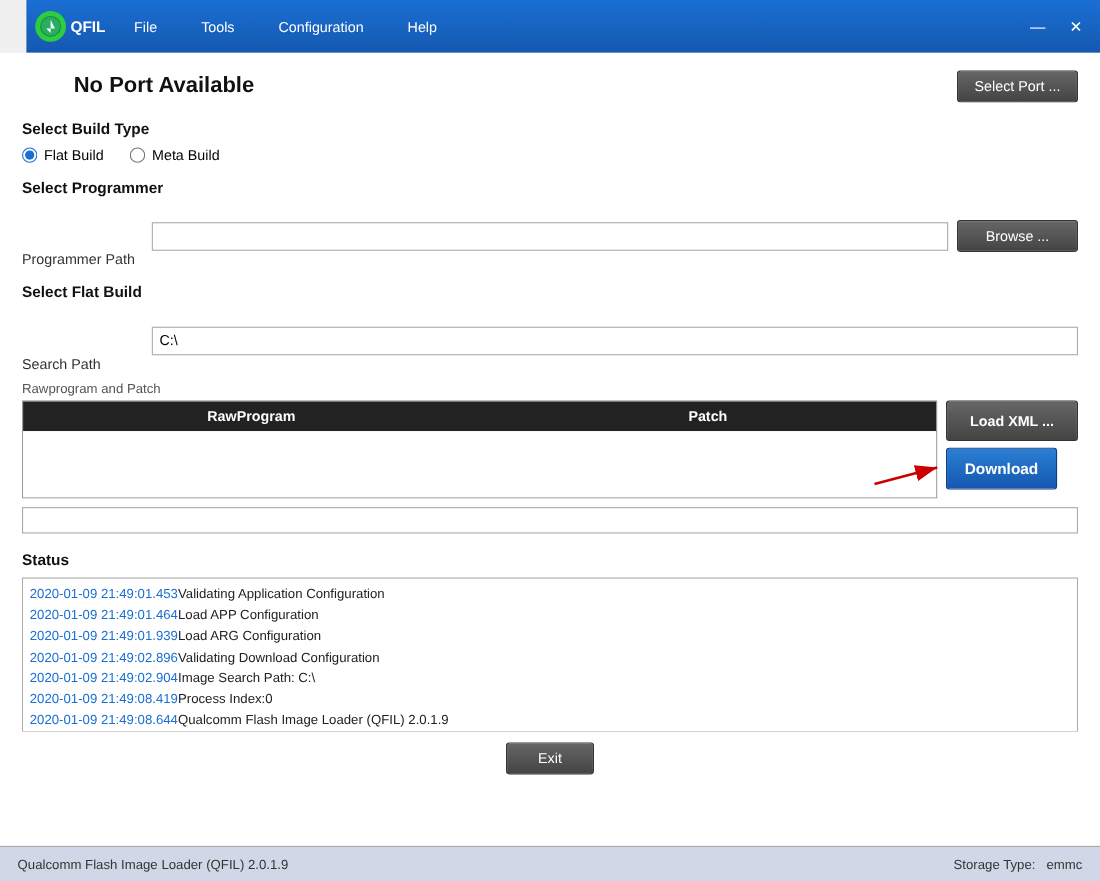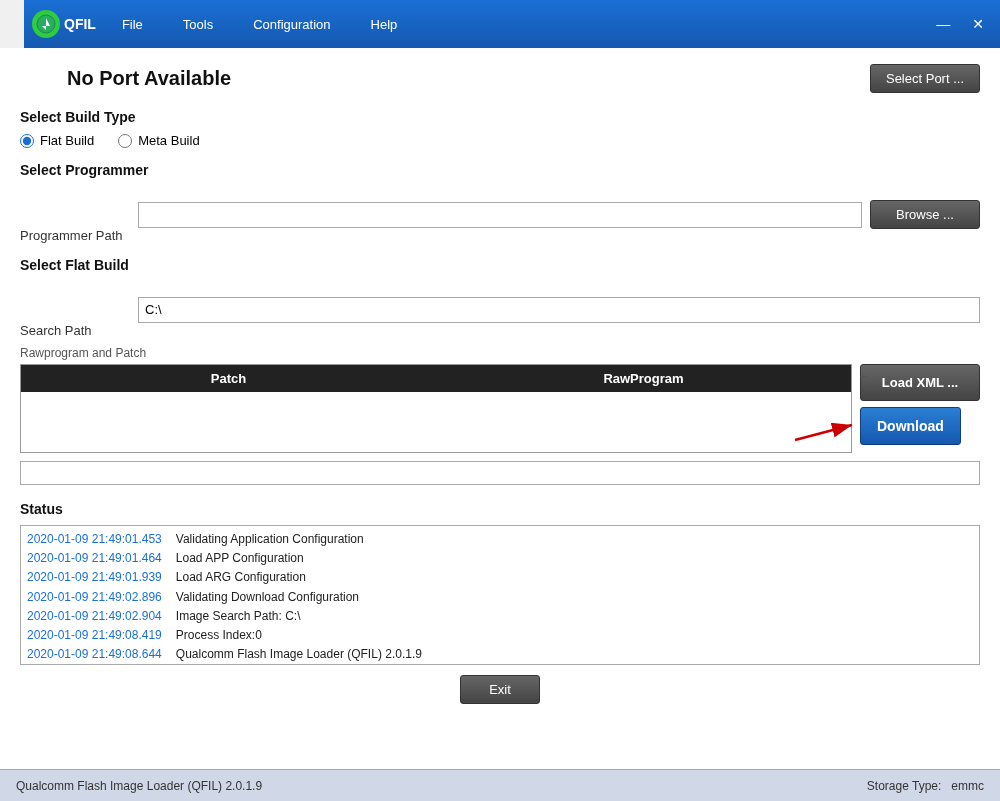--- a/index.html
+++ b/index.html
@@ -231,21 +231,21 @@
       border: 1px solid #aaa;
       height: 140px;
       overflow-y: auto;
       background: white;
       padding: 4px 6px;
       font-size: 12px;
       position: relative;
     }
     .log-entry {
       display: flex;
-      gap: 14px;
+      gap: 0;
       line-height: 1.6;
     }
     .log-timestamp {
       color: #1a6fd4;
       white-space: nowrap;
       font-size: 12px;
     }
     .log-timestamp.blue { color: #1a6fd4; }
     .log-message {
       color: #222;
@@ -330,22 +330,22 @@
   <div class="field-row">
     <span class="field-label">Search Path</span>
     <input class="field-input" type="text" value="C:\" style="">
   </div>
   <div class="sub-label" style="margin-top:8px;">Rawprogram and Patch</div>
 
   <div class="table-with-buttons">
     <div class="table-wrapper">
       <div class="rawprogram-table-container">
         <div class="table-header-row">
+          <div class="table-header-cell">RawProgram</div>
           <div class="table-header-cell">Patch</div>
-          <div class="table-header-cell">RawProgram</div>
           <div style="position:absolute;right:-16px;top:4px;color:#555;font-size:13px;cursor:pointer;">−</div>
         </div>
         <div class="table-body"></div>
         <div style="position:absolute;right:-16px;bottom:4px;color:#555;font-size:13px;cursor:pointer;">−</div>
       </div>
     </div>
     <div class="right-buttons">
       <button class="btn-gray" style="padding:10px 16px;font-size:13px;font-weight:bold;">Load XML ...</button>
       <div style="position:relative;">
         <button class="btn-blue">Download</button>

